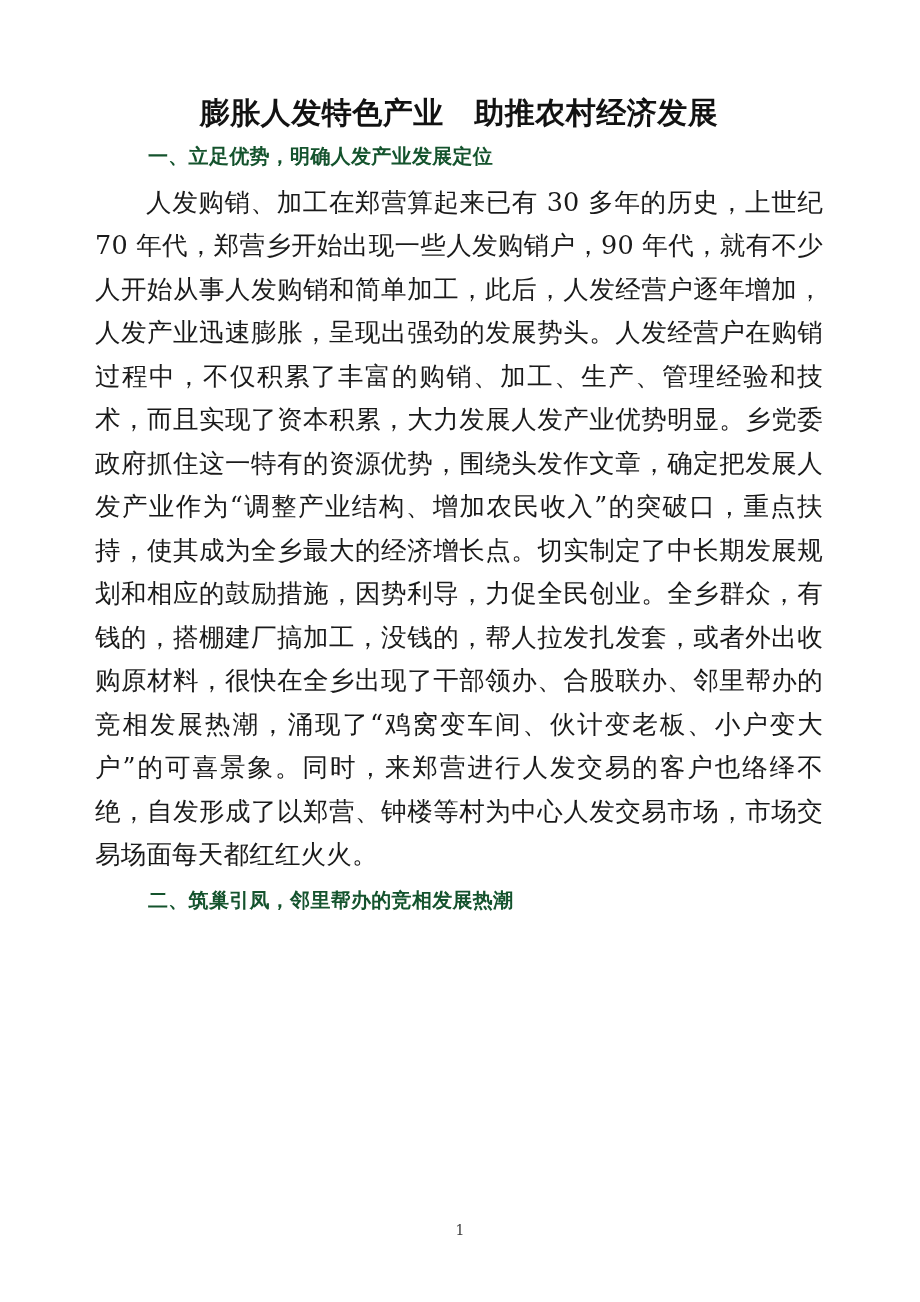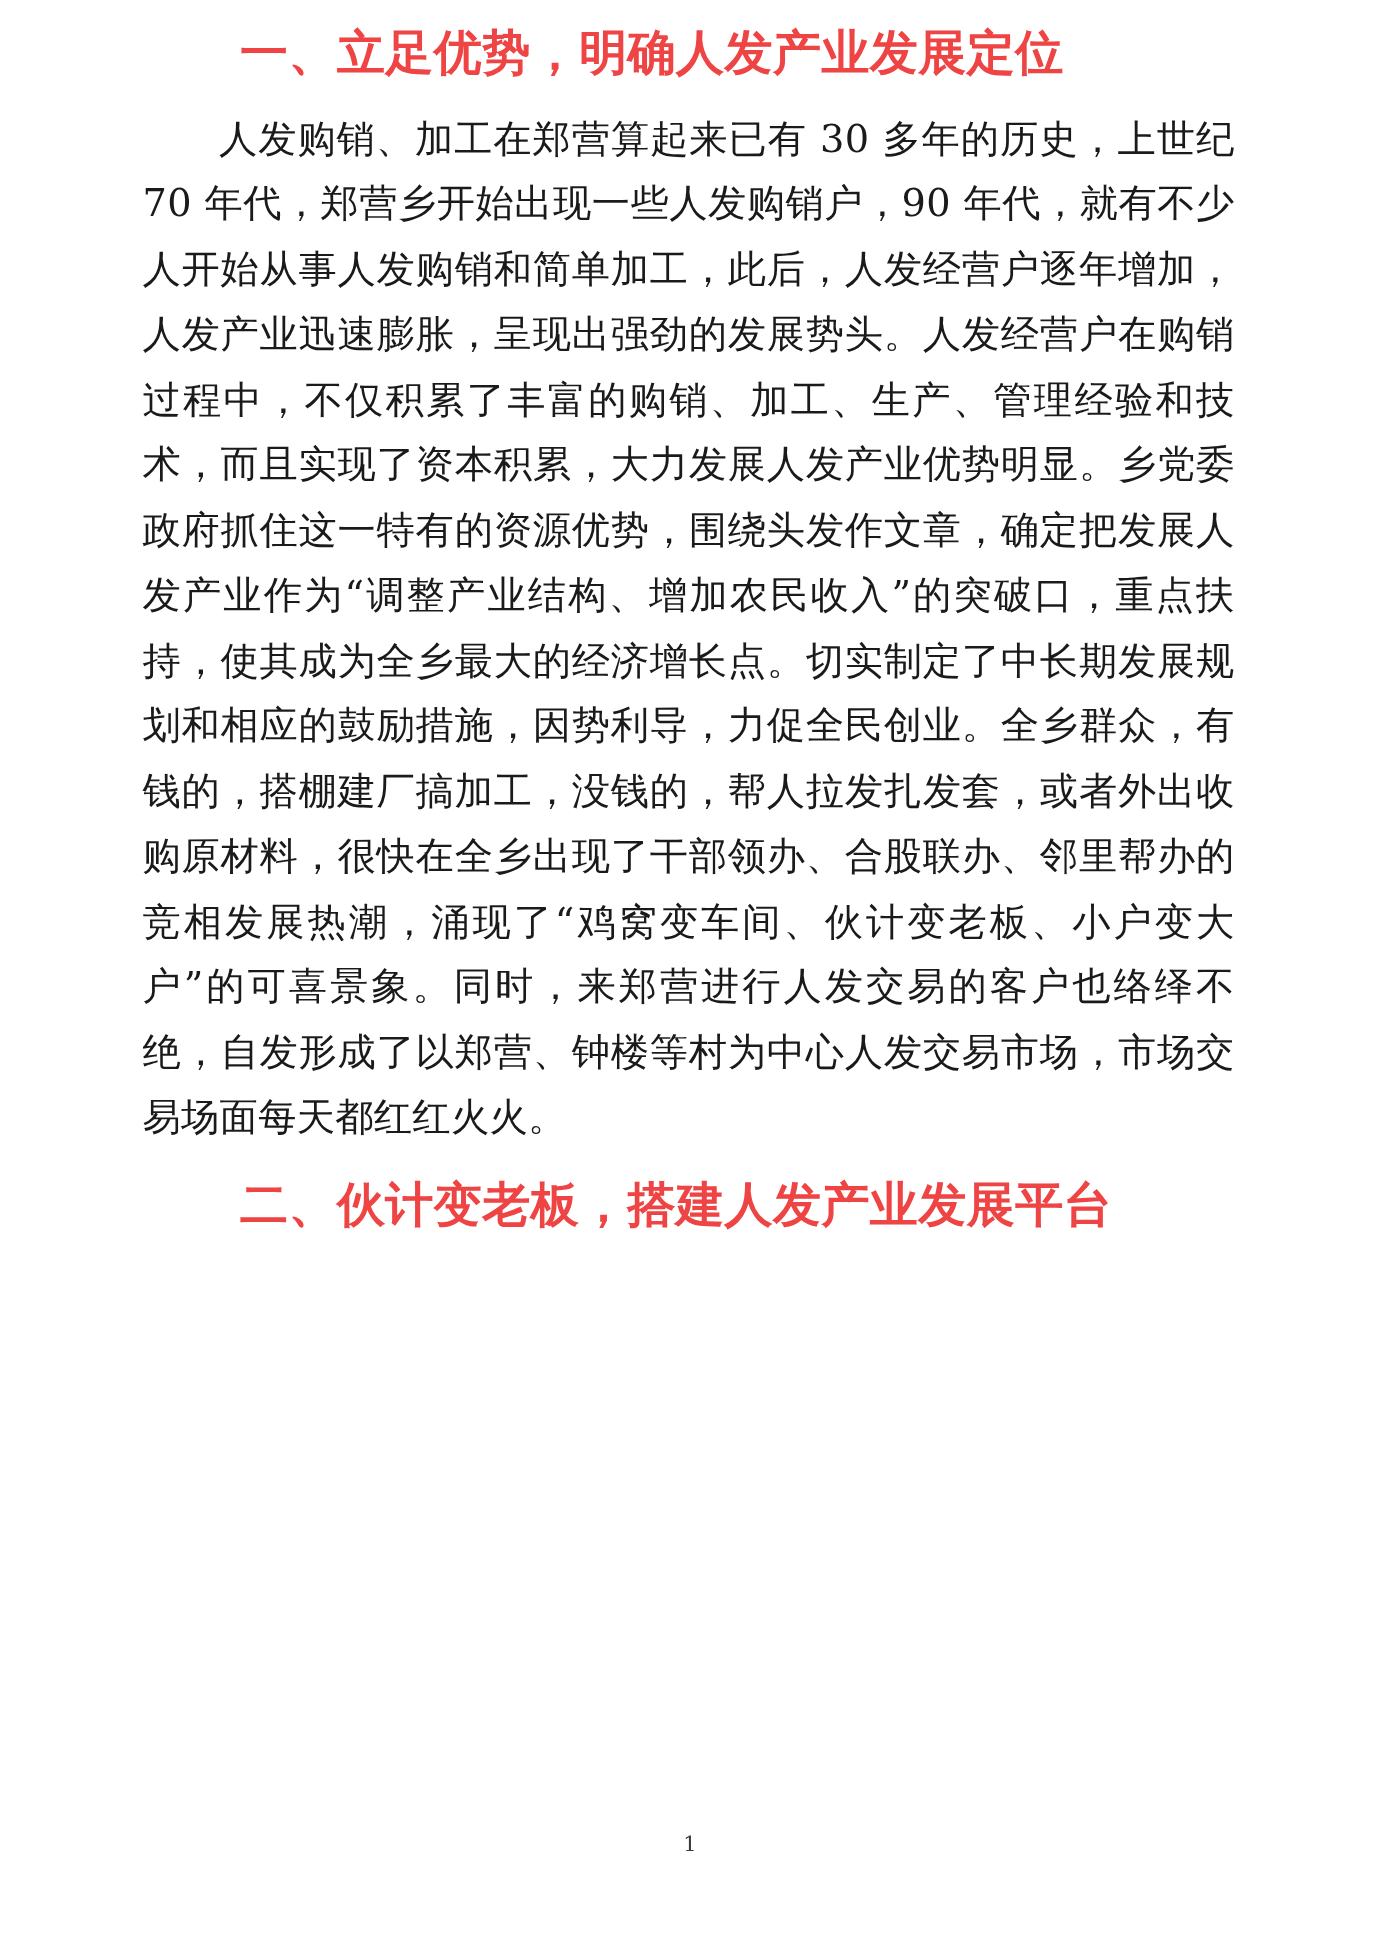--- a/index.html
+++ b/index.html
@@ -46,25 +46,25 @@
     text-justify: inter-character;
     text-indent: 51px;
     margin: 0;
     letter-spacing: 0.2px;
     word-break: break-all;
   }
 
   .doc-heading {
     font-family: "DejaVu Sans", "Liberation Sans", sans-serif;
     font-weight: bold;
-    font-size: 32px;
+    font-size: 20px;
     line-height: 43.5px;
-    color: #ef4444;
+    color: #14532d;
     text-indent: 51px;
-    margin: 14px;
+    margin: 2px;
     letter-spacing: 0.3px;
     white-space: pre;
   }
 
   .p1 { margin-top: 22px; }
   .p2 { margin-top: 0px; }
 
   .page-number {
     position: absolute;
     left: 0;
@@ -76,25 +76,26 @@
     color: #3a3a3a;
   }
 </style>
 </head>
 <body>
 
 <div id="page">
 
   <div id="doc-body">
 
+    <div class="doc-title">膨胀人发特色产业　助推农村经济发展</div>
 
 
     <p class="doc-heading">一、立足优势，明确人发产业发展定位</p>
 
     <p class="doc-para p2">人发购销、加工在郑营算起来已有 30 多年的历史，上世纪 70 年代，郑营乡开始出现一些人发购销户，90 年代，就有不少人开始从事人发购销和简单加工，此后，人发经营户逐年增加，人发产业迅速膨胀，呈现出强劲的发展势头。人发经营户在购销过程中，不仅积累了丰富的购销、加工、生产、管理经验和技术，而且实现了资本积累，大力发展人发产业优势明显。乡党委政府抓住这一特有的资源优势，围绕头发作文章，确定把发展人发产业作为“调整产业结构、增加农民收入”的突破口，重点扶持，使其成为全乡最大的经济增长点。切实制定了中长期发展规划和相应的鼓励措施，因势利导，力促全民创业。全乡群众，有钱的，搭棚建厂搞加工，没钱的，帮人拉发扎发套，或者外出收购原材料，很快在全乡出现了干部领办、合股联办、邻里帮办的竞相发展热潮，涌现了“鸡窝变车间、伙计变老板、小户变大户”的可喜景象。同时，来郑营进行人发交易的客户也络绎不绝，自发形成了以郑营、钟楼等村为中心人发交易市场，市场交易场面每天都红红火火。</p>
 
-    <p class="doc-heading">二、伙计变老板，搭建人发产业发展平台</p>
+    <p class="doc-heading">二、筑巢引凤，邻里帮办的竞相发展热潮</p>
 
   </div>
 
   <div class="page-number">1</div>
 
 </div>
 
 </body></html>

